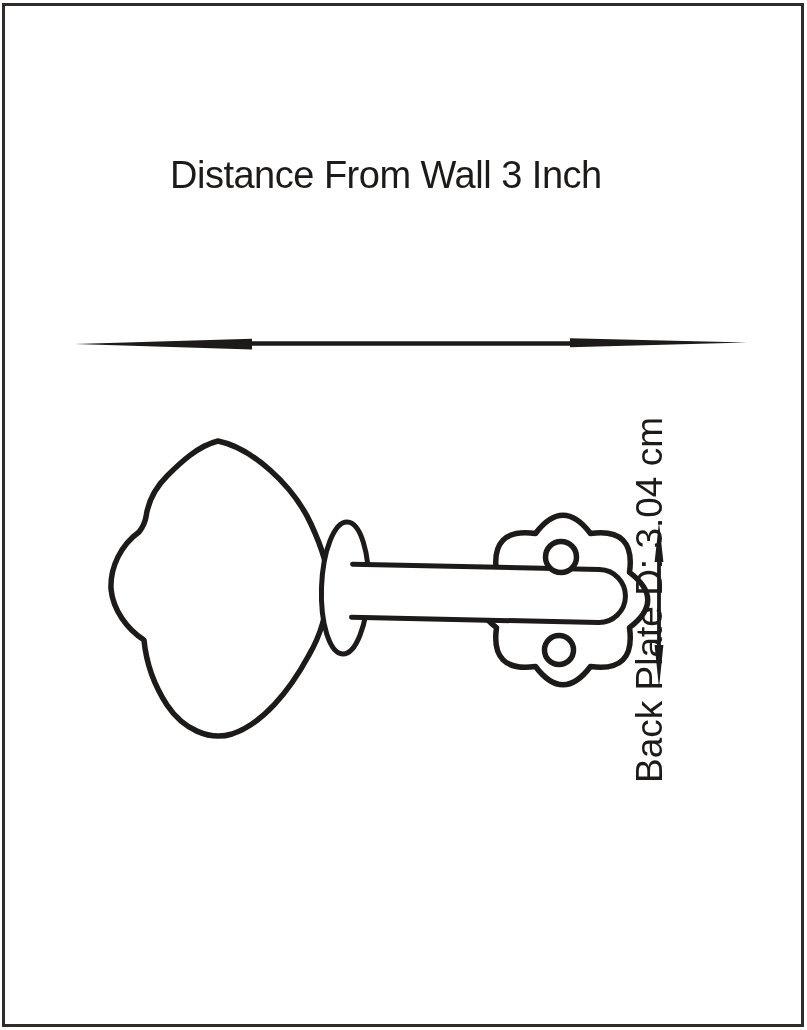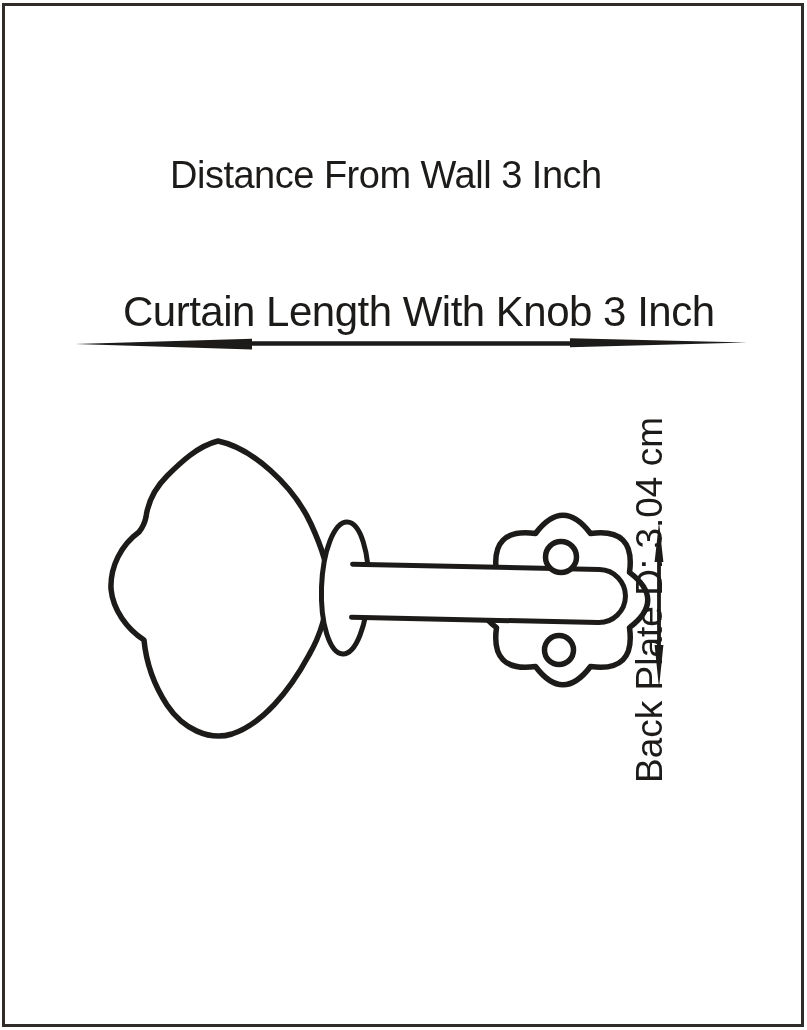--- a/index.html
+++ b/index.html
@@ -71,21 +71,20 @@
 </style>
 </head>
 <body>
 
 <div class="page">
 
   <div class="frame"></div>
 
   <div class="title">Distance From Wall 3 Inch</div>
 
-  <div class="subtitle">Curtain Length With Knob 3 Inch</div>
 
   <svg class="diagram" viewBox="0 0 807 1030" aria-hidden="true">
 
     <polygon class="arrow" points="75,344 252,338.8 252,341.3 570,341.3 570,338.3 747,342.5
                      570,347.3 570,345.8 252,345.8 252,349.6"></polygon>
 
     <polygon class="arrow" points="659,522 663.4,562 660.9,562 660.9,645 663.4,645 659,688
                      654.6,645 657.1,645 657.1,562 654.6,562"></polygon>
 
     <path class="outline" stroke-width="5.5" d="M 629.5,627.6

